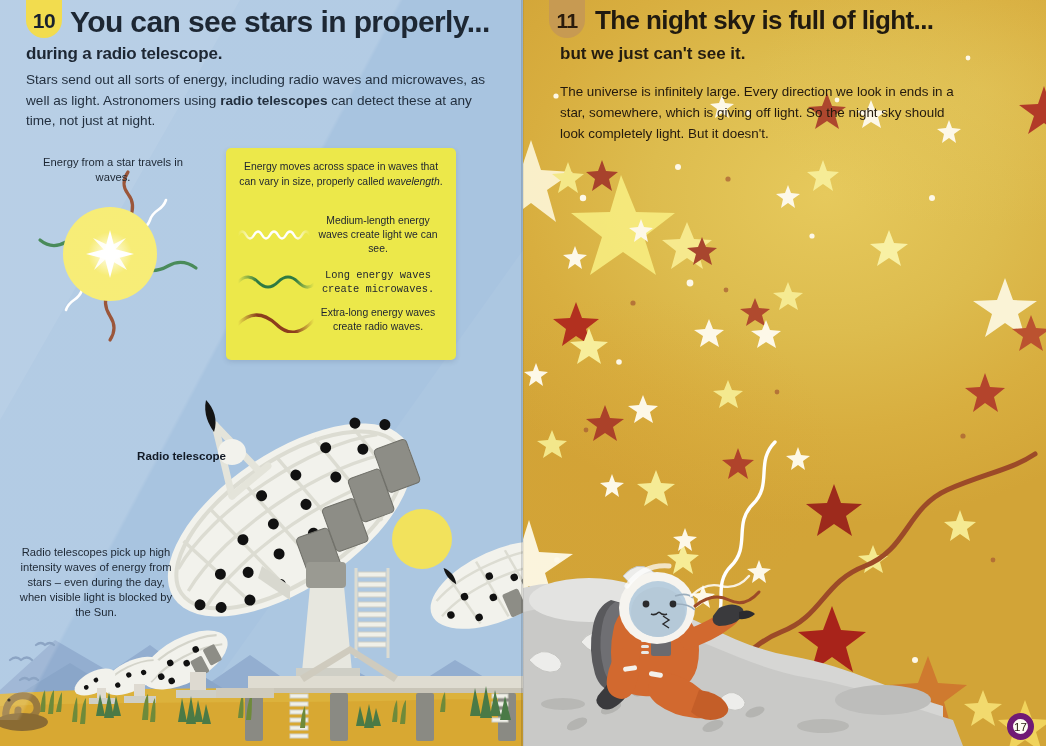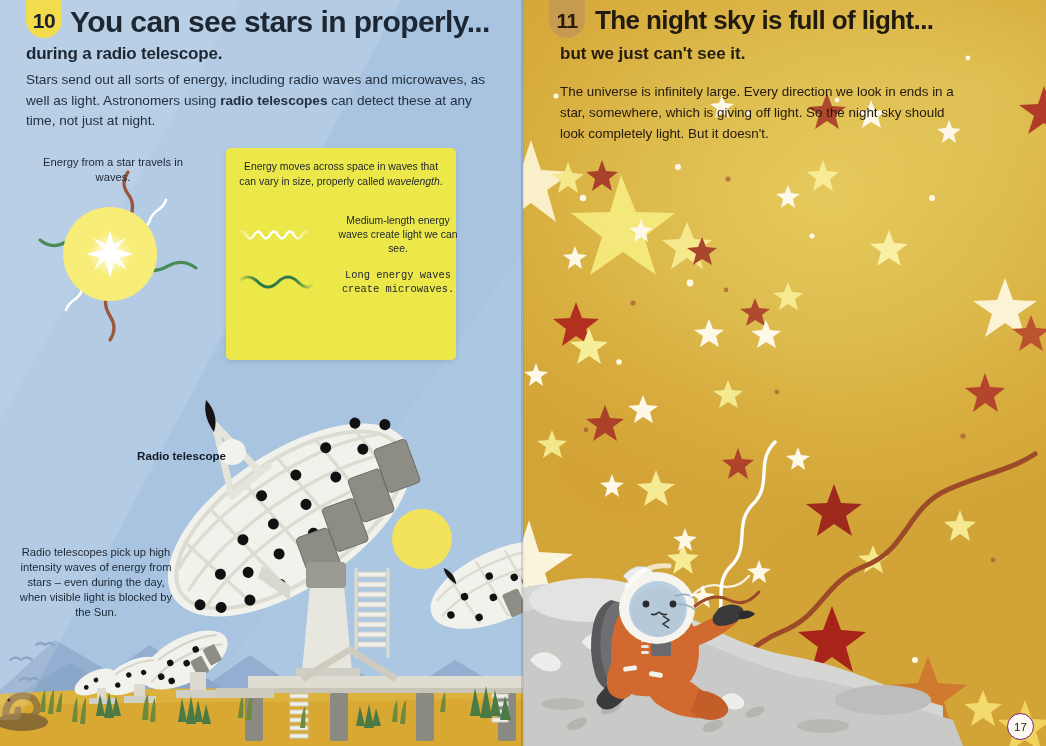--- a/index.html
+++ b/index.html
@@ -65,21 +65,21 @@
     position: absolute; left: 226px; top: 148px;
     width: 230px; height: 212px;
     background: #ece84a; border-radius: 5px;
     box-shadow: 0 2px 5px rgba(40,60,90,.14);
   }
   .card-title {
     position: absolute; left: 12px; top: 12px; width: 206px;
     font-size: 10.4px; line-height: 1.42; color: #1c2230; text-align: center;
   }
   .card-title i { font-style: italic; }
-  .card-row { position: absolute; display: flex; align-items: center; gap: 20px; }
+  .card-row { position: absolute; display: flex; align-items: center; }
   .card-row .rowtext {
     font-size: 10.4px; line-height: 1.36; color: #1c2230;
     text-align: center; width: 124px;
   }
   .card-row .wave { width: 80px; height: 26px; flex: 0 0 80px; }
   .row1 { left: 10px; top: 66px; }
   .row2 { left: 10px; top: 120px; font-family: Liberation Mono, monospace; }
   .row3 { left: 10px; top: 158px; }
 
   
@@ -109,21 +109,21 @@
     font-size: 17px; font-weight: bold; color: #241c10;
   }
   .bodytext-r {
     position: absolute; left: 37px; top: 82px; width: 400px;
     font-size: 13.4px; line-height: 1.55; color: #23190d;
   }
 
   .page-no {
     position: absolute; left: 1007px; top: 713px;
     width: 27px; height: 27px; border-radius: 50%;
-    background: #fdfbf4; border: 1px solid #701a75;
+    background: #fdfbf4; border: 6px solid #701a75;
     display: flex; align-items: center; justify-content: center;
     font-size: 11.5px; color: #2a2214; z-index: 40;
   }
   .gutter {
     position: absolute; left: 521px; top: 0; width: 3px; height: 746px;
     background: linear-gradient(90deg, rgba(0,0,0,.16), rgba(0,0,0,.05));
     z-index: 30;
   }
 </style>
 </head>
@@ -429,20 +429,26 @@
         <div class="rowtext">Medium-length energy waves create light we can see.</div>
       </div>
 
       <div class="card-row row2">
         <svg class="wave" viewBox="0 0 80 26">
           <path d="M2,13 q10,-10 20,0 q10,10 20,0 q10,-10 20,0 q9,9 16,2" fill="none" stroke="url(#wGreen)" stroke-width="3" stroke-linecap="round"></path>
         </svg>
         <div class="rowtext">Long energy waves create microwaves.</div>
       </div>
 
+      <div class="card-row row3">
+        <svg class="wave" viewBox="0 0 80 26">
+          <path d="M2,17 q18,-18 38,0 q18,18 38,-4" fill="none" stroke="url(#wBrown)" stroke-width="3.2" stroke-linecap="round"></path>
+        </svg>
+        <div class="rowtext">Extra-long energy waves create radio waves.</div>
+      </div>
     </div>
   </div>
 
   <div class="page-right">
     <div class="rp-grain"></div>
 
     <svg class="scene" viewBox="0 0 523 746">
       <defs>
         <linearGradient id="moonGrad" x1="0" y1="0" x2="0" y2="1">
           <stop offset="0%" stop-color="#d8d8d6"></stop>

